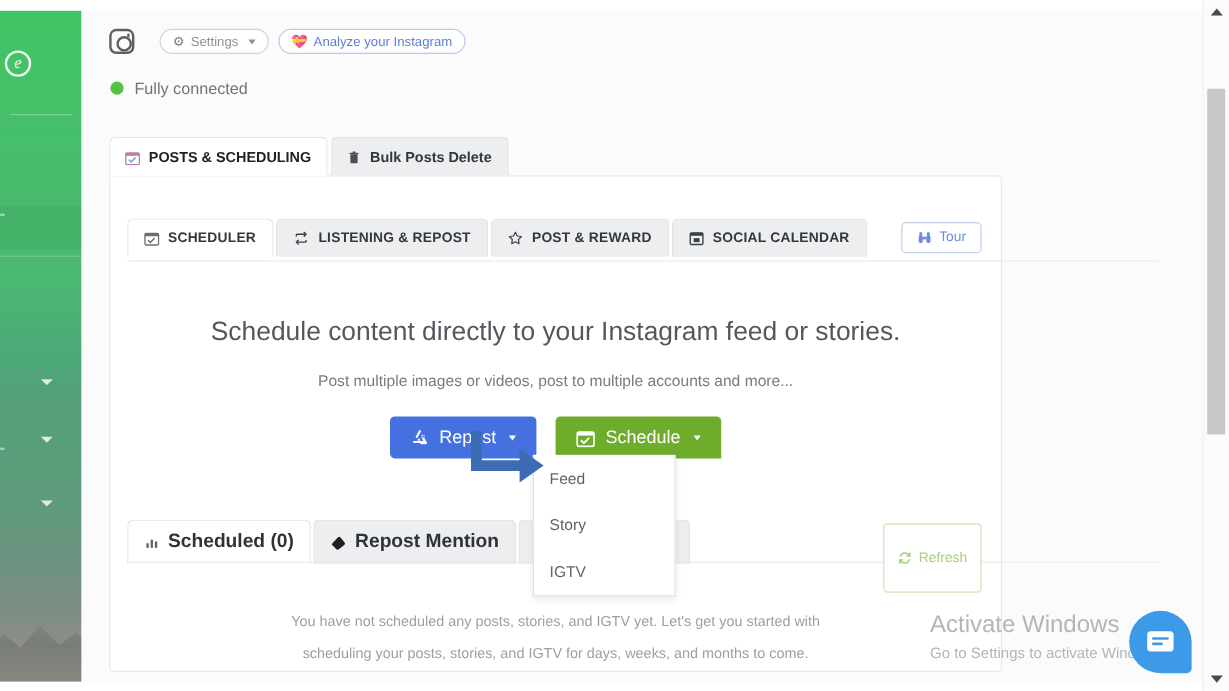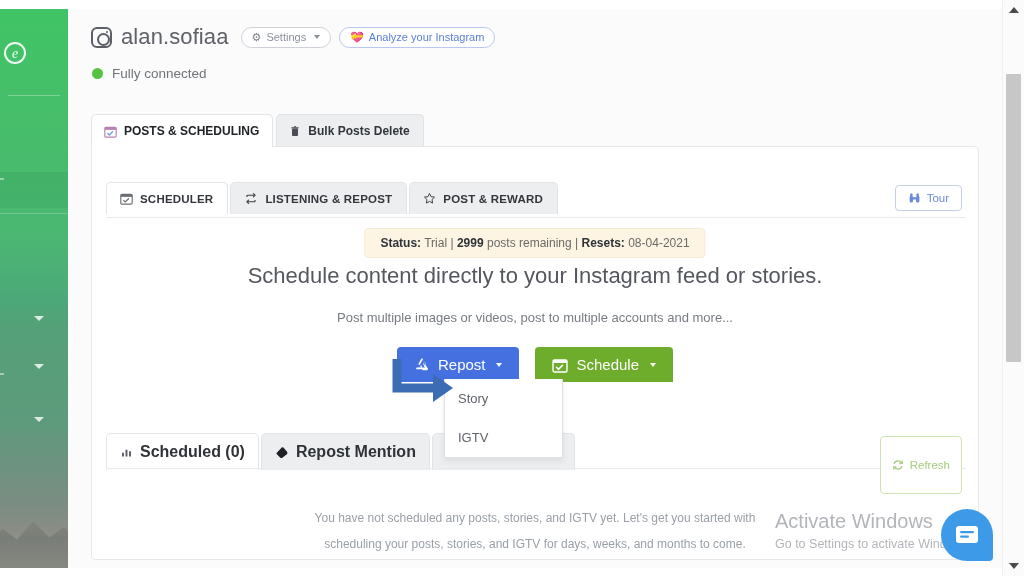--- a/index.html
+++ b/index.html
@@ -102,21 +102,21 @@
     font-size: 12px; font-weight: bold; color: #32363b;
     background: #eceef0; border: 1px solid #e0e2e5; border-bottom: none;
     border-radius: 5px 5px 0 0; padding: 9px 13px 8px 12px;
     margin-right: 3px; display: flex; align-items: center; gap: 7px; cursor: pointer;
   }
   .tab-o.active { background: #ffffff; border-color: #e3e5e8; color: #1e2125; position: relative; }
   .tab-o.active::after { content: ""; position: absolute; left: 0; right: 0; bottom: -1px; height: 2px; background: #fff; }
 
   
   .card {
-    position: absolute; left: 23px; top: 146px; width: 888px; height: 414px;
+    position: absolute; left: 23px; top: 146px; width: 744px; height: 414px;
     background: #ffffff; border: 1px solid #e6e8ea; border-radius: 0 4px 4px 4px;
   }
 
   
   .tabs-inner { position: absolute; left: 14px; top: 35px; display: flex; align-items: flex-end; }
   .tab-i {
     font-size: 11.5px; font-weight: bold; color: #33373c; letter-spacing: .2px;
     background: #eceef0; border: 1px solid #e1e3e6; border-bottom: none;
     border-radius: 5px 5px 0 0; padding: 9px 14px 9px 13px;
     margin-right: 2px; display: flex; align-items: center; gap: 7px; cursor: pointer;
@@ -243,21 +243,20 @@
     <div class="caret" style="top:364px"></div>
     <div class="caret" style="top:417px"></div>
     <div class="mountain"></div>
   </div>
 
   <div id="page">
     <div id="page-inner">
 
       <div class="acct-header">
         <span class="ig-icon"></span>
-        <span class="acct-name">alan.sofiaa</span>
         <span class="pill pill-settings">
           <span class="gear">⚙</span>
           <span>Settings</span>
           <span class="caret-dn"></span>
         </span>
         <span class="pill pill-analyze">
           <span class="heart-ic">💝</span>
           <span>Analyze your Instagram</span>
         </span>
       </div>
@@ -303,44 +302,42 @@
               <path d="M11 2l2 2-2 2M5 10l-2 2 2 2" fill="none" stroke="#3b3e43" stroke-width="1.4" stroke-linecap="round" stroke-linejoin="round"></path>
             </svg>
             <span>LISTENING &amp; REPOST</span>
           </div>
           <div class="tab-i">
             <svg width="13" height="13" viewBox="0 0 16 16">
               <path d="M8 1.8l1.9 3.9 4.3.6-3.1 3 .7 4.3L8 11.6l-3.8 2 .7-4.3-3.1-3 4.3-.6z" fill="none" stroke="#3b3e43" stroke-width="1.2" stroke-linejoin="round"></path>
             </svg>
             <span>POST &amp; REWARD</span>
           </div>
+          <div class="tab-i">
+            <svg width="13" height="13" viewBox="0 0 16 16">
+              <rect x="1.5" y="2.5" width="13" height="12" rx="1.3" fill="none" stroke="#3b3e43" stroke-width="1.4"></rect>
+              <rect x="1.5" y="2.5" width="13" height="3" fill="#3b3e43"></rect>
+              <rect x="5" y="8" width="6" height="4" fill="#3b3e43"></rect>
+            </svg>
+            <span>SOCIAL CALENDAR</span>
+          </div>
         </div>
         <div class="tabs-rule"></div>
 
         <div class="tour-btn">
           <svg width="13" height="12" viewBox="0 0 16 16">
             <rect x="1.5" y="5" width="4.5" height="9" rx="2" fill="#6b8bd8"></rect>
             <rect x="10" y="5" width="4.5" height="9" rx="2" fill="#6b8bd8"></rect>
             <rect x="6" y="7" width="4" height="3" fill="#6b8bd8"></rect>
             <rect x="2.2" y="2" width="3.2" height="3.5" rx="1" fill="#6b8bd8"></rect>
             <rect x="10.6" y="2" width="3.2" height="3.5" rx="1" fill="#6b8bd8"></rect>
           </svg>
           <span>Tour</span>
         </div>
 
-        <div class="status-banner">
-          <b>Status:</b>
-          <span>Trial</span>
-          <span>|</span>
-          <b>2999</b>
-          <span>posts remaining</span>
-          <span>|</span>
-          <b>Resets:</b>
-          <span>08-04-2021</span>
-        </div>
 
         <div class="headline">Schedule content directly to your Instagram feed or stories.</div>
         <div class="subhead">Post multiple images or videos, post to multiple accounts and more...</div>
 
         <div class="actions">
           <button class="btn btn-repost">
             <svg width="16" height="16" viewBox="0 0 16 16">
               <path d="M8 1.5l2.6 4.3-1.7.1 1 1.8 2.6-1.6-1.6-.2zM2.2 11.2l4.6-1.1-.9-1.4 2-.1-.2 3.1-.8-1.4zM13.4 11.4l-2.5-4.1-.9 1.5-1.1-1.7 2.7-1.5-.1 1.6z" fill="#fff"></path>
               <path d="M8 2.2L5.2 7.1M3 11.4h5.6M12.9 11.4H8.6" fill="none" stroke="#fff" stroke-width="1.7" stroke-linecap="round"></path>
               <path d="M10.8 8.8l2.1 3.5-3.9.1" fill="none" stroke="#fff" stroke-width="1.7" stroke-linecap="round" stroke-linejoin="round"></path>
@@ -358,20 +355,21 @@
             <span class="caret-dn"></span>
           </button>
         </div>
 
         <svg class="anno-arrow" width="70" height="50" viewBox="0 0 70 50">
           <path d="M8 4 L8 33 L48 33" fill="none" stroke="#3c6cb4" stroke-width="9"></path>
           <path d="M44 19 L64 33 L44 47 Z" fill="#3c6cb4"></path>
         </svg>
 
         <div class="dropdown">
+          <div class="dd-item">Feed</div>
           <div class="dd-item">Story</div>
           <div class="dd-item">IGTV</div>
         </div>
 
         <div class="tabs-lower">
           <div class="tab-l active">
             <svg width="13" height="12" viewBox="0 0 16 16">
               <rect x="2" y="9" width="2.6" height="5" fill="#5d6166"></rect>
               <rect x="6.7" y="5" width="2.6" height="9" fill="#5d6166"></rect>
               <rect x="11.4" y="7" width="2.6" height="7" fill="#5d6166"></rect>

